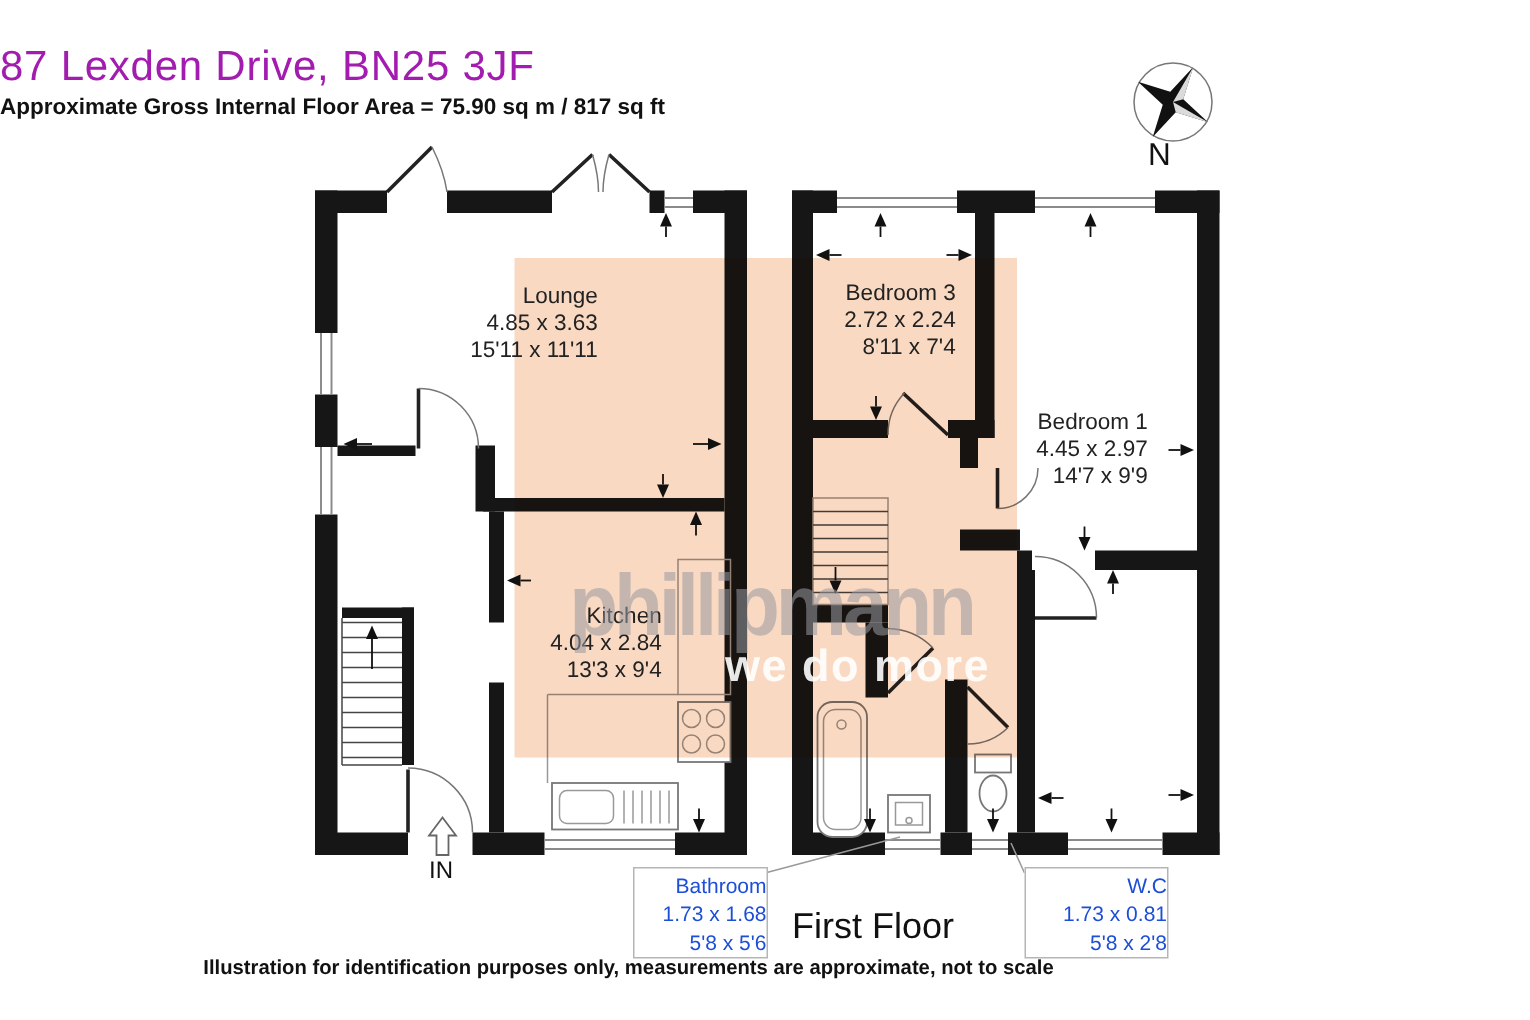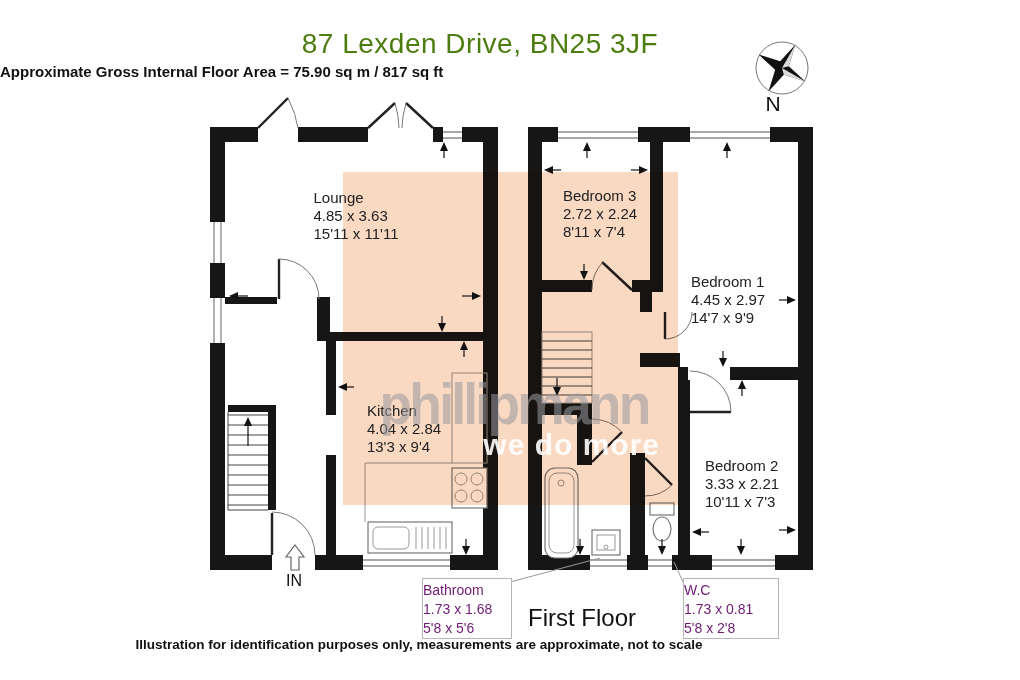--- a/index.html
+++ b/index.html
@@ -10,37 +10,37 @@
     --ink:#1f1f1f;
     --thin:#8a8a8a;
   }
   html,body{margin:0;padding:0;background:#fff;}
   .page{
     position:relative;width:1020px;height:680px;background:#ffffff;overflow:hidden;
     font-family:"Liberation Sans", sans-serif;color:var(--ink);
   }
   .abs{position:absolute;}
   .title{
-    top:28px;left:0;width:960px;text-align:center;
-    font-size:28px;letter-spacing:0.5px;color:#4d7c0f;
+    top:28px;left:0;width:960px;
+    font-size:28px;letter-spacing:0.5px;color:#a21caf;
   }
   .subtitle{
     top:63px;left:0;width:960px;text-align:left;
     font-size:15px;font-weight:bold;color:#111;
   }
   .plan-svg{top:0;left:0;}
   .room-label{
-    text-align:left;font-size:15px;line-height:18px;color:#222;
+    text-align:right;font-size:15px;line-height:18px;color:#222;
     transform:translateX(-50%);white-space:nowrap;
   }
   .floor-label{font-size:24px;color:#111;white-space:nowrap;}
   .in-label{font-size:16px;font-weight:normal;color:#111;}
   .callout{
-    background:#fff;border:1px solid #b5b5b5;text-align:left;
-    font-size:14px;line-height:19px;padding-top:2px;color:#701a75;
+    background:#fff;border:1px solid #b5b5b5;text-align:right;
+    font-size:14px;line-height:19px;padding-top:2px;color:#1d4ed8;
   }
   .footer{
     top:637px;left:0;width:838px;text-align:center;
     font-size:13.5px;font-weight:bold;color:#111;
   }
   .compass-n{font-size:21px;color:#111;transform:translateX(-50%);}
   .wm1{
     top:370px;left:514px;transform:translateX(-50%) scaleX(0.92);
     font-size:58px;font-weight:bold;letter-spacing:-3px;
     color:var(--wm-gray);opacity:0.55;white-space:nowrap;
@@ -264,25 +264,20 @@
     <div>2.72 x 2.24</div>
     <div>8'11 x 7'4</div>
   </div>
 
   <div class="abs room-label" style="left:728px;top:233px;margin-top:40px;">
     <div>Bedroom 1</div>
     <div>4.45 x 2.97</div>
     <div>14'7 x 9'9</div>
   </div>
 
-  <div class="abs room-label" style="left:742px;top:457px;">
-    <div>Bedroom 2</div>
-    <div>3.33 x 2.21</div>
-    <div>10'11 x 7'3</div>
-  </div>
 
   <div class="abs wm1">phillipmann</div>
   <div class="abs wm2">we do more</div>
 
   <div class="abs compass-n" style="left:773px;top:92px;">N</div>
 
   <div class="abs in-label" style="left:286px;top:572px;">IN</div>
 
   <div class="abs callout" style="left:422px;top:578px;width:88px;height:57px;">
     <div>Bathroom</div>

